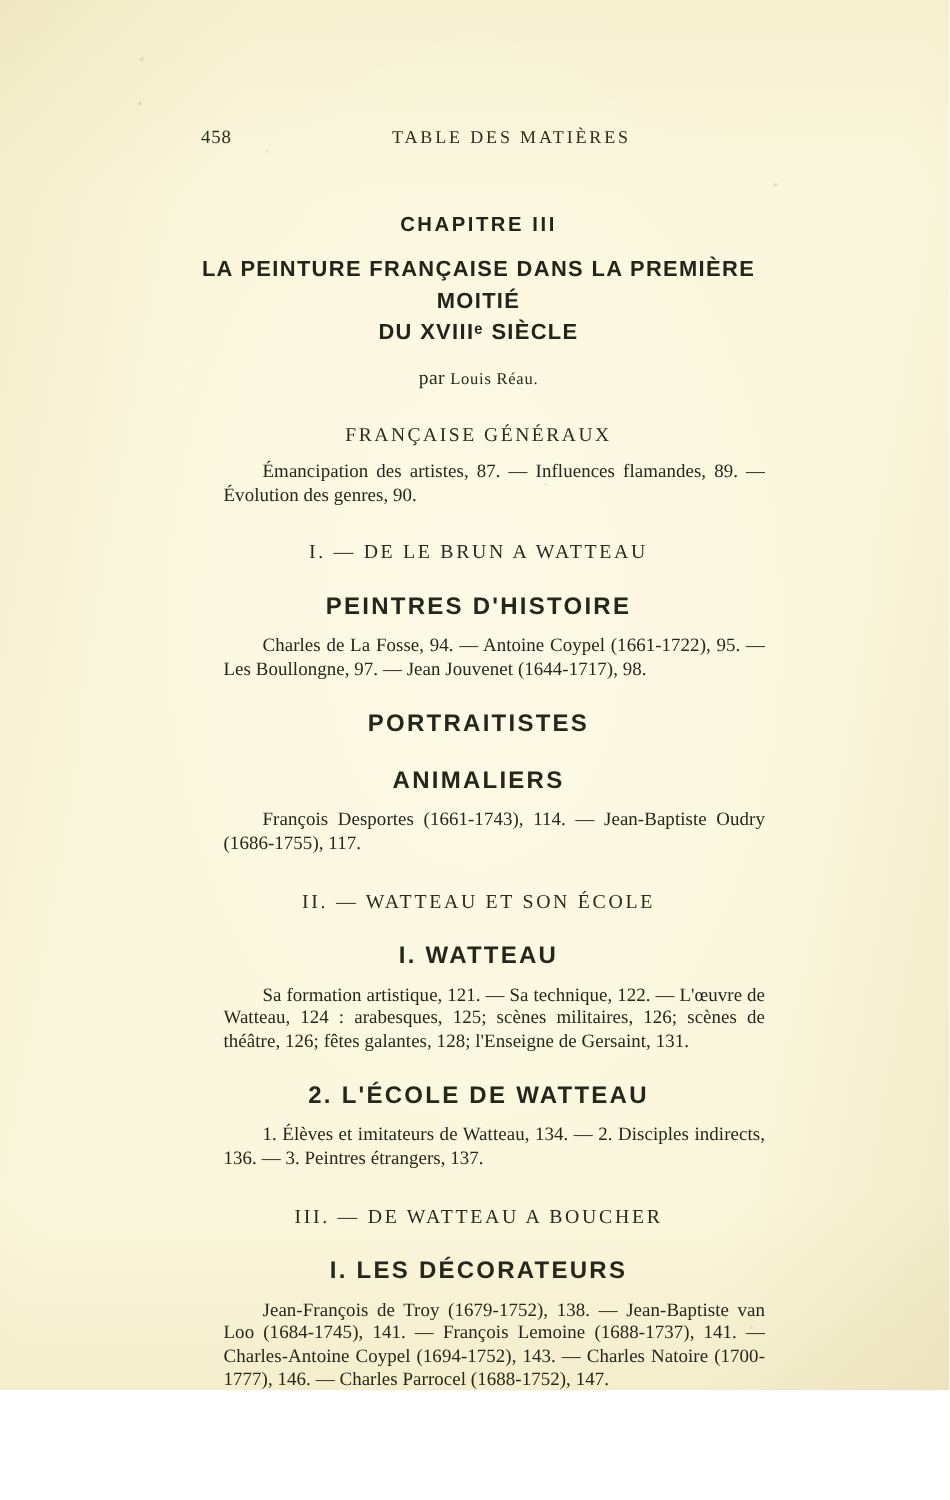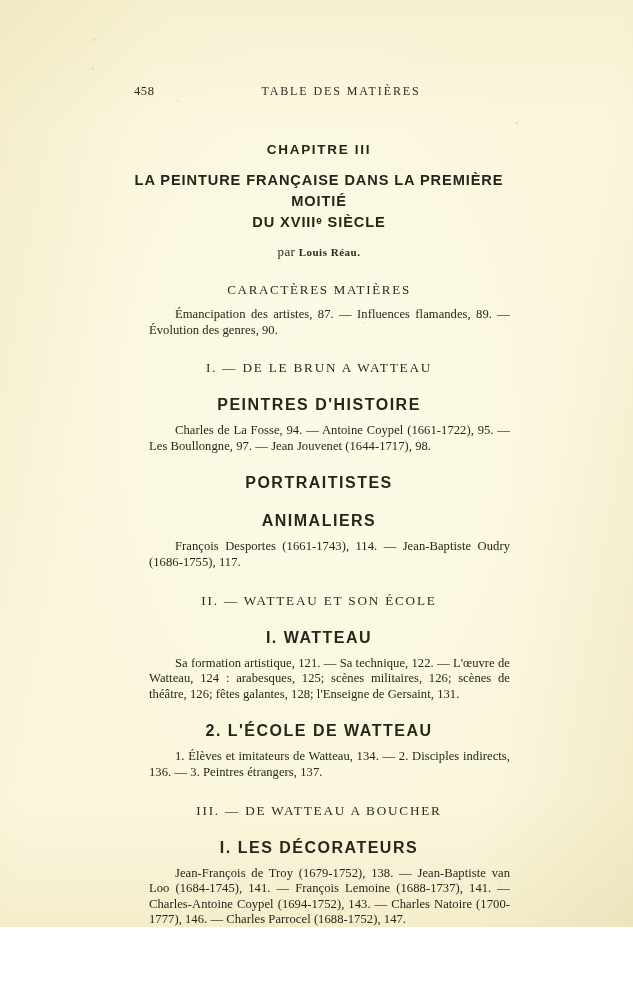--- a/index.html
+++ b/index.html
@@ -93,21 +93,20 @@
   .byline {
     text-align: center;
     font-size: 13px;
     margin-top: 11px;
     letter-spacing: 0.3px;
     color: #2a2b1f;
   }
   .byline .sc {
     font-size: 11px;
     letter-spacing: 0.5px;
-    font-weight: bold;
   }
 
   .sec-head {
     text-align: center;
     font-size: 13px;
     letter-spacing: 1.7px;
     margin-top: 22px;
     color: #2a2b1f;
   }
   .part-head {
@@ -162,21 +161,21 @@
 
     <div class="chap-title">
       <span>LA PEINTURE FRANÇAISE DANS LA PREMIÈRE MOITIÉ</span>
       <span class="l2">DU XVIIIᵉ SIÈCLE</span>
     </div>
 
     <div class="byline">
       <span>par </span><span class="sc">Louis Réau.</span>
     </div>
 
-    <div class="sec-head">CARACTÈRES MATIÈRES</div>
+    <div class="sec-head">FRANÇAISE GÉNÉRAUX</div>
     <div class="para">Émancipation des artistes, 87. — Influences flamandes, 89. — Évolution des genres, 90.</div>
 
     <div class="part-head">I. — DE LE BRUN A WATTEAU</div>
 
     <div class="sub-head">PEINTRES D'HISTOIRE</div>
     <div class="para">Charles de La Fosse, 94. — Antoine Coypel (1661-1722), 95. — Les Boullongne, 97. — Jean Jouvenet (1644-1717), 98.</div>
 
     <div class="sub-head">PORTRAITISTES</div>
 
     <div class="sub-head">ANIMALIERS</div>

